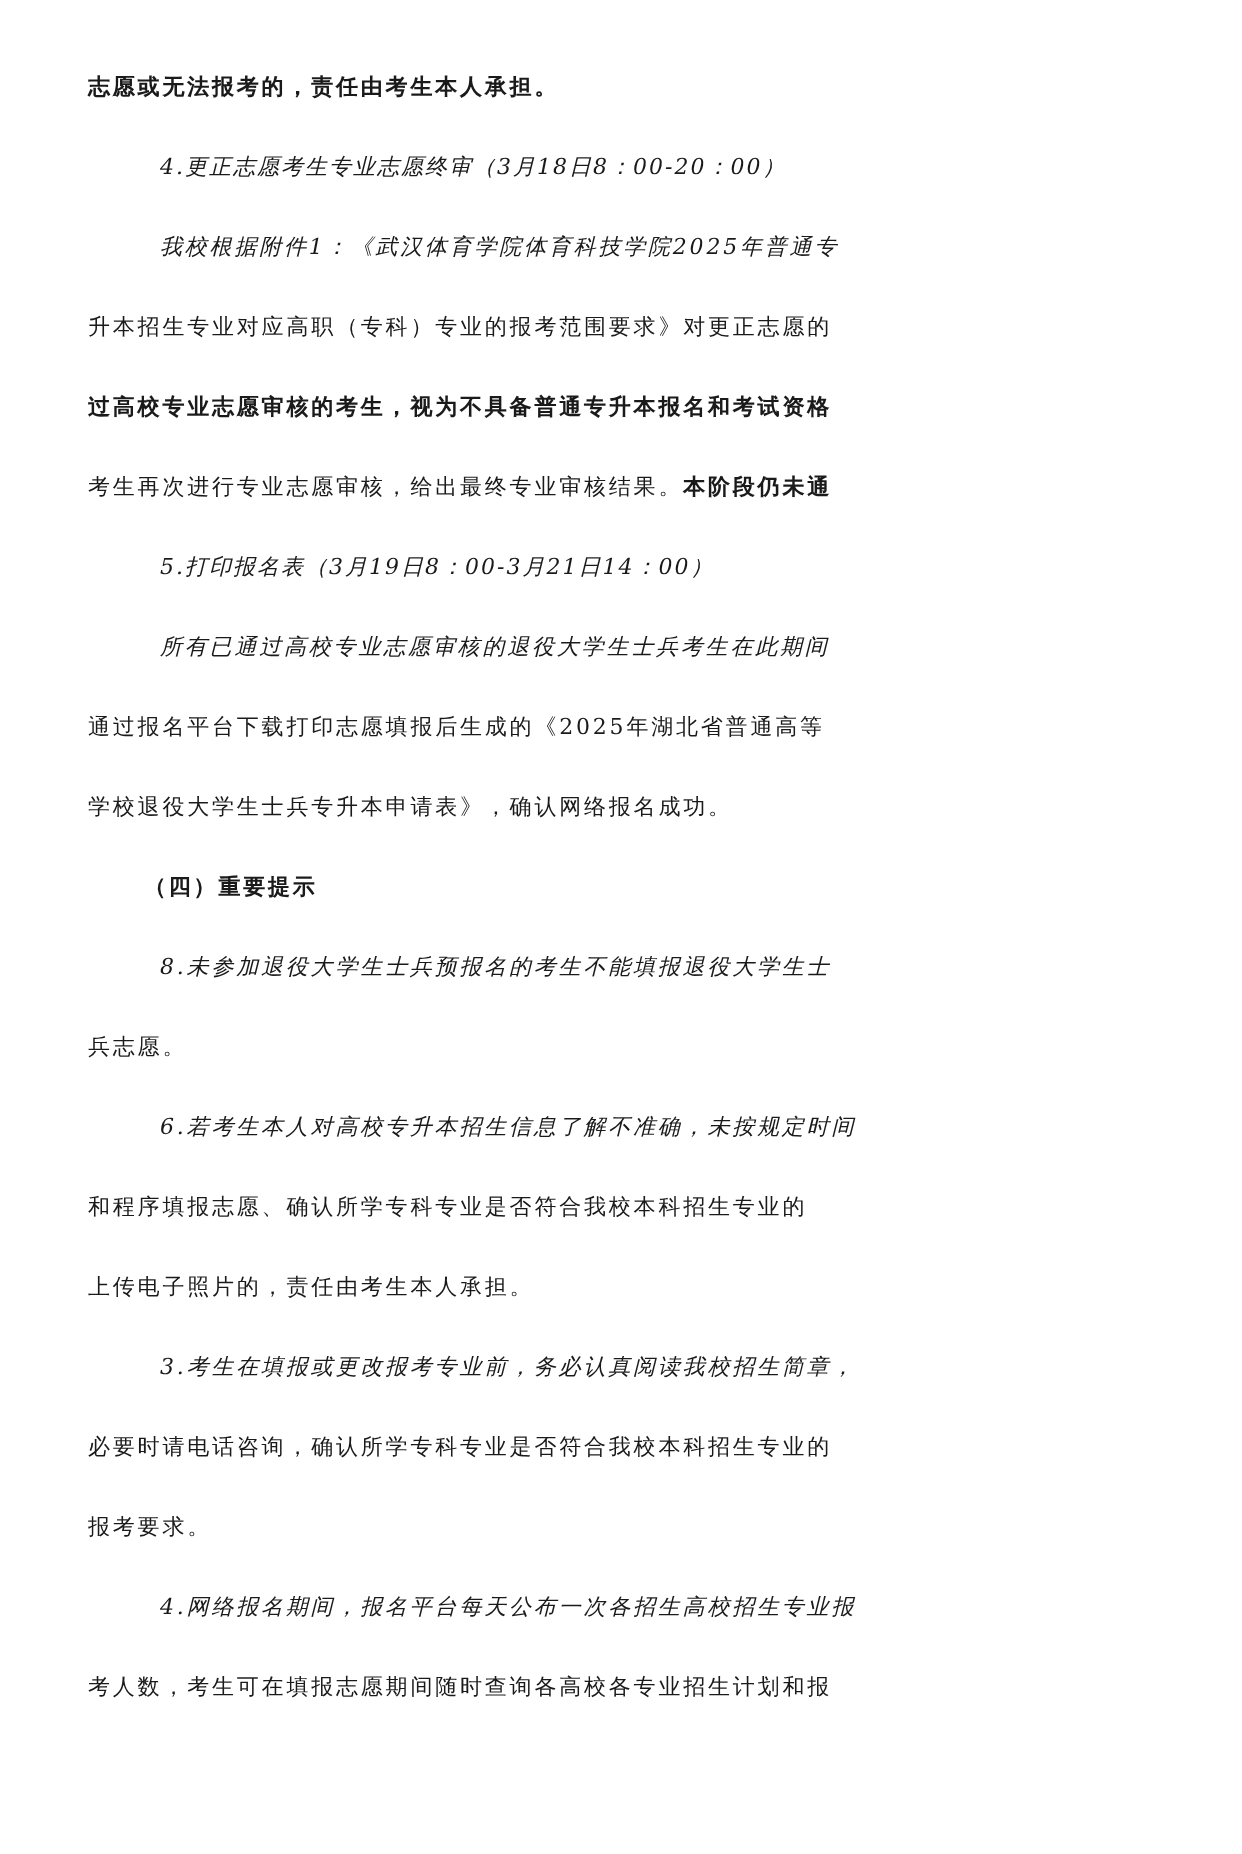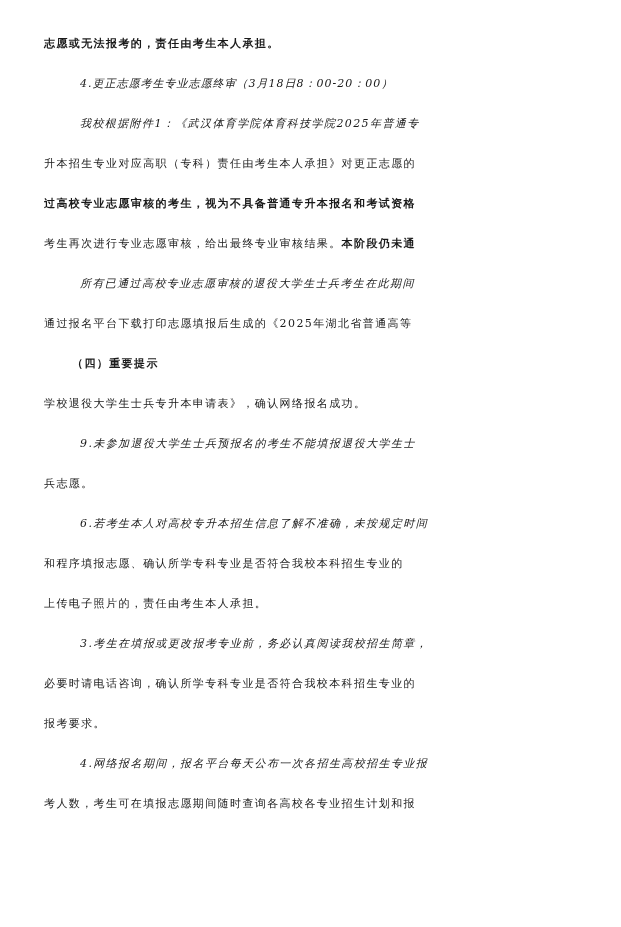--- a/index.html
+++ b/index.html
@@ -23,31 +23,32 @@
 </style>
 </head>
 <body>
 
 <div class="page">
 
   <div class="line bold">志愿或无法报考的，责任由考生本人承担。</div>
 
   <div class="line indent heading">4.更正志愿考生专业志愿终审（3月18日8：00-20：00）</div>
   <div class="line indent">我校根据附件1：《武汉体育学院体育科技学院2025年普通专</div>
-  <div class="line">升本招生专业对应高职（专科）责任由考生本人承担》对更正志愿的</div>
+  <div class="line">升本招生专业对应高职（专科）专业的报考范围要求》对更正志愿的</div>
   <div class="line bold">过高校专业志愿审核的考生，视为不具备普通专升本报名和考试资格</div>
   <div class="line"><span>考生再次进行专业志愿审核，给出最终专业审核结果。</span><span class="bold">本阶段仍未通</span></div>
 
+  <div class="line indent heading">5.打印报名表（3月19日8：00-3月21日14：00）</div>
   <div class="line indent">所有已通过高校专业志愿审核的退役大学生士兵考生在此期间</div>
   <div class="line">通过报名平台下载打印志愿填报后生成的《2025年湖北省普通高等</div>
+  <div class="line">学校退役大学生士兵专升本申请表》，确认网络报名成功。</div>
+
   <div class="line sub-indent bold">（四）重要提示</div>
 
-  <div class="line">学校退役大学生士兵专升本申请表》，确认网络报名成功。</div>
-
-  <div class="line indent">9.未参加退役大学生士兵预报名的考生不能填报退役大学生士</div>
+  <div class="line indent">8.未参加退役大学生士兵预报名的考生不能填报退役大学生士</div>
   <div class="line">兵志愿。</div>
 
   <div class="line indent">6.若考生本人对高校专升本招生信息了解不准确，未按规定时间</div>
   <div class="line">和程序填报志愿、确认所学专科专业是否符合我校本科招生专业的</div>
   <div class="line">上传电子照片的，责任由考生本人承担。</div>
 
   <div class="line indent">3.考生在填报或更改报考专业前，务必认真阅读我校招生简章，</div>
   <div class="line">必要时请电话咨询，确认所学专科专业是否符合我校本科招生专业的</div>
   <div class="line">报考要求。</div>
 

